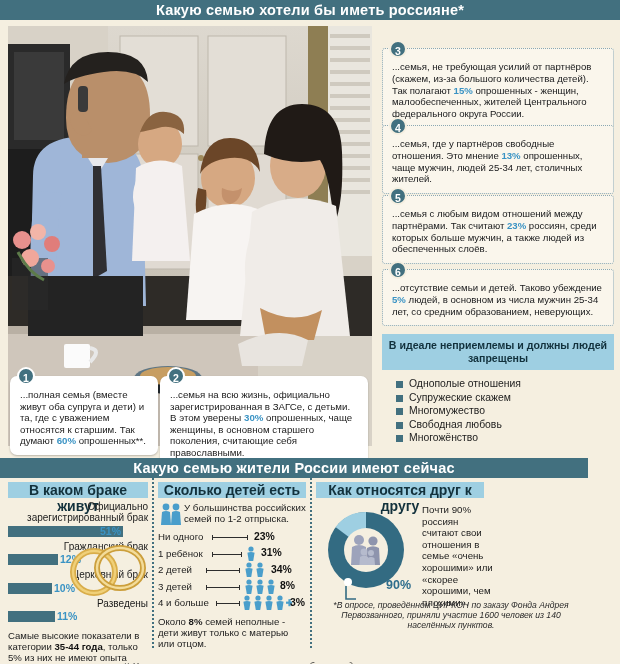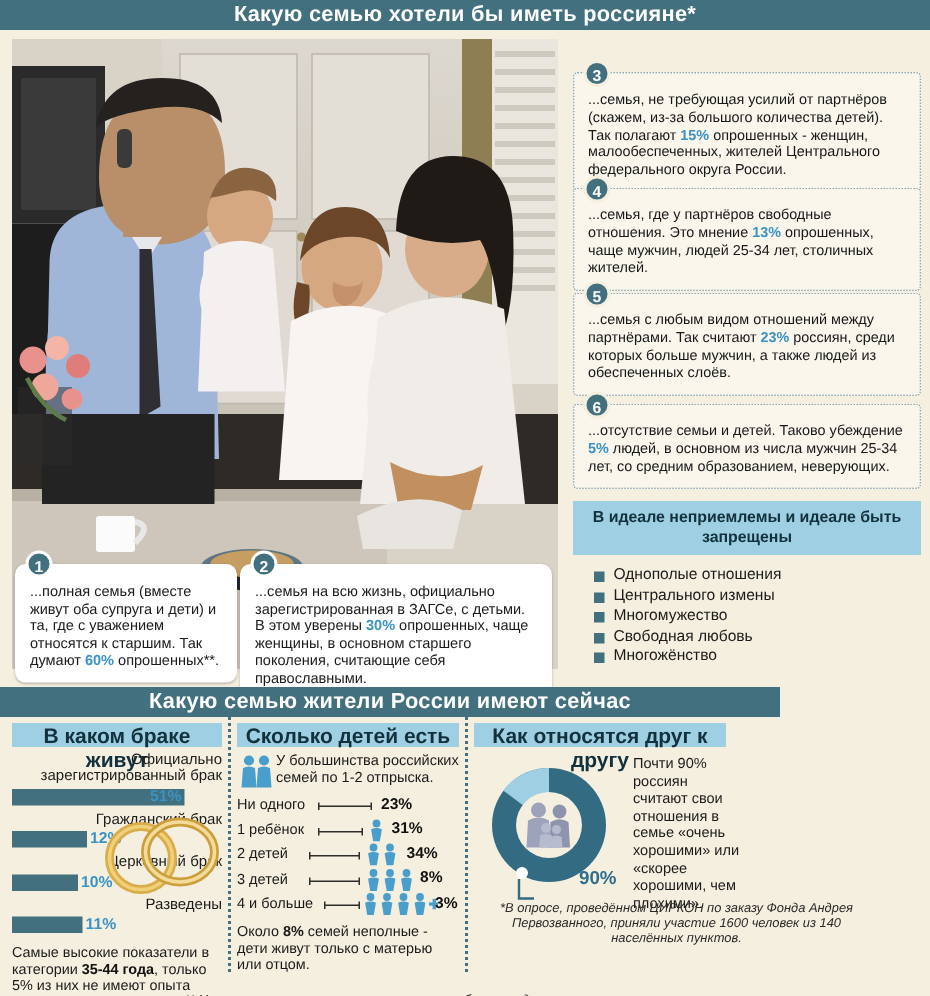--- a/index.html
+++ b/index.html
@@ -16,21 +16,21 @@
     background: #42707f;
     color: #ffffff;
     font-weight: bold;
     font-size: 14.5px;
     text-align: center;
     letter-spacing: .2px;
     line-height: 20px;
     height: 20px;
   }
   #top-band { position: absolute; top: 0; left: 0; width: 620px; }
-  #mid-band { position: absolute; top: 458px; left: 0; width: 520px; }
+  #mid-band { position: absolute; top: 458px; left: 0; width: 588px; }
 
   
   #top-section {
     position: absolute; top: 20px; left: 0; width: 620px; height: 438px;
     background: #f5efe0;
   }
 
   
   #photo {
     position: absolute; left: 8px; top: 6px; width: 364px; height: 420px;
@@ -346,24 +346,24 @@
   <div class="dotbox" id="box-5">
     <span class="num">5</span>
     <span>...семья с любым видом отношений между партнёрами. Так считают </span><span class="pct">23%</span><span> россиян, среди которых больше мужчин, а также людей из обеспеченных слоёв.</span>
   </div>
   <div class="dotbox" id="box-6">
     <span class="num">6</span>
     <span>...отсутствие семьи и детей. Таково убеждение </span><span class="pct">5%</span><span> людей, в основном из числа мужчин 25-34 лет, со средним образованием, неверующих.</span>
   </div>
 
   <div id="banned-panel">
-    <div id="banned-head">В идеале неприемлемы и идеале быть запрещены</div>
+    <div id="banned-head">В идеале неприемлемы и должны людей запрещены</div>
     <ul id="banned-list">
       <li>Однополые отношения</li>
-      <li>Центрального измены</li>
+      <li>Супружеские скажем</li>
       <li>Многомужество</li>
       <li>Свободная любовь</li>
       <li>Многожёнство</li>
     </ul>
   </div>
 </div>
 
 <div id="mid-band" class="band">Какую семью жители России имеют сейчас</div>
 
 <div id="bottom-section">

